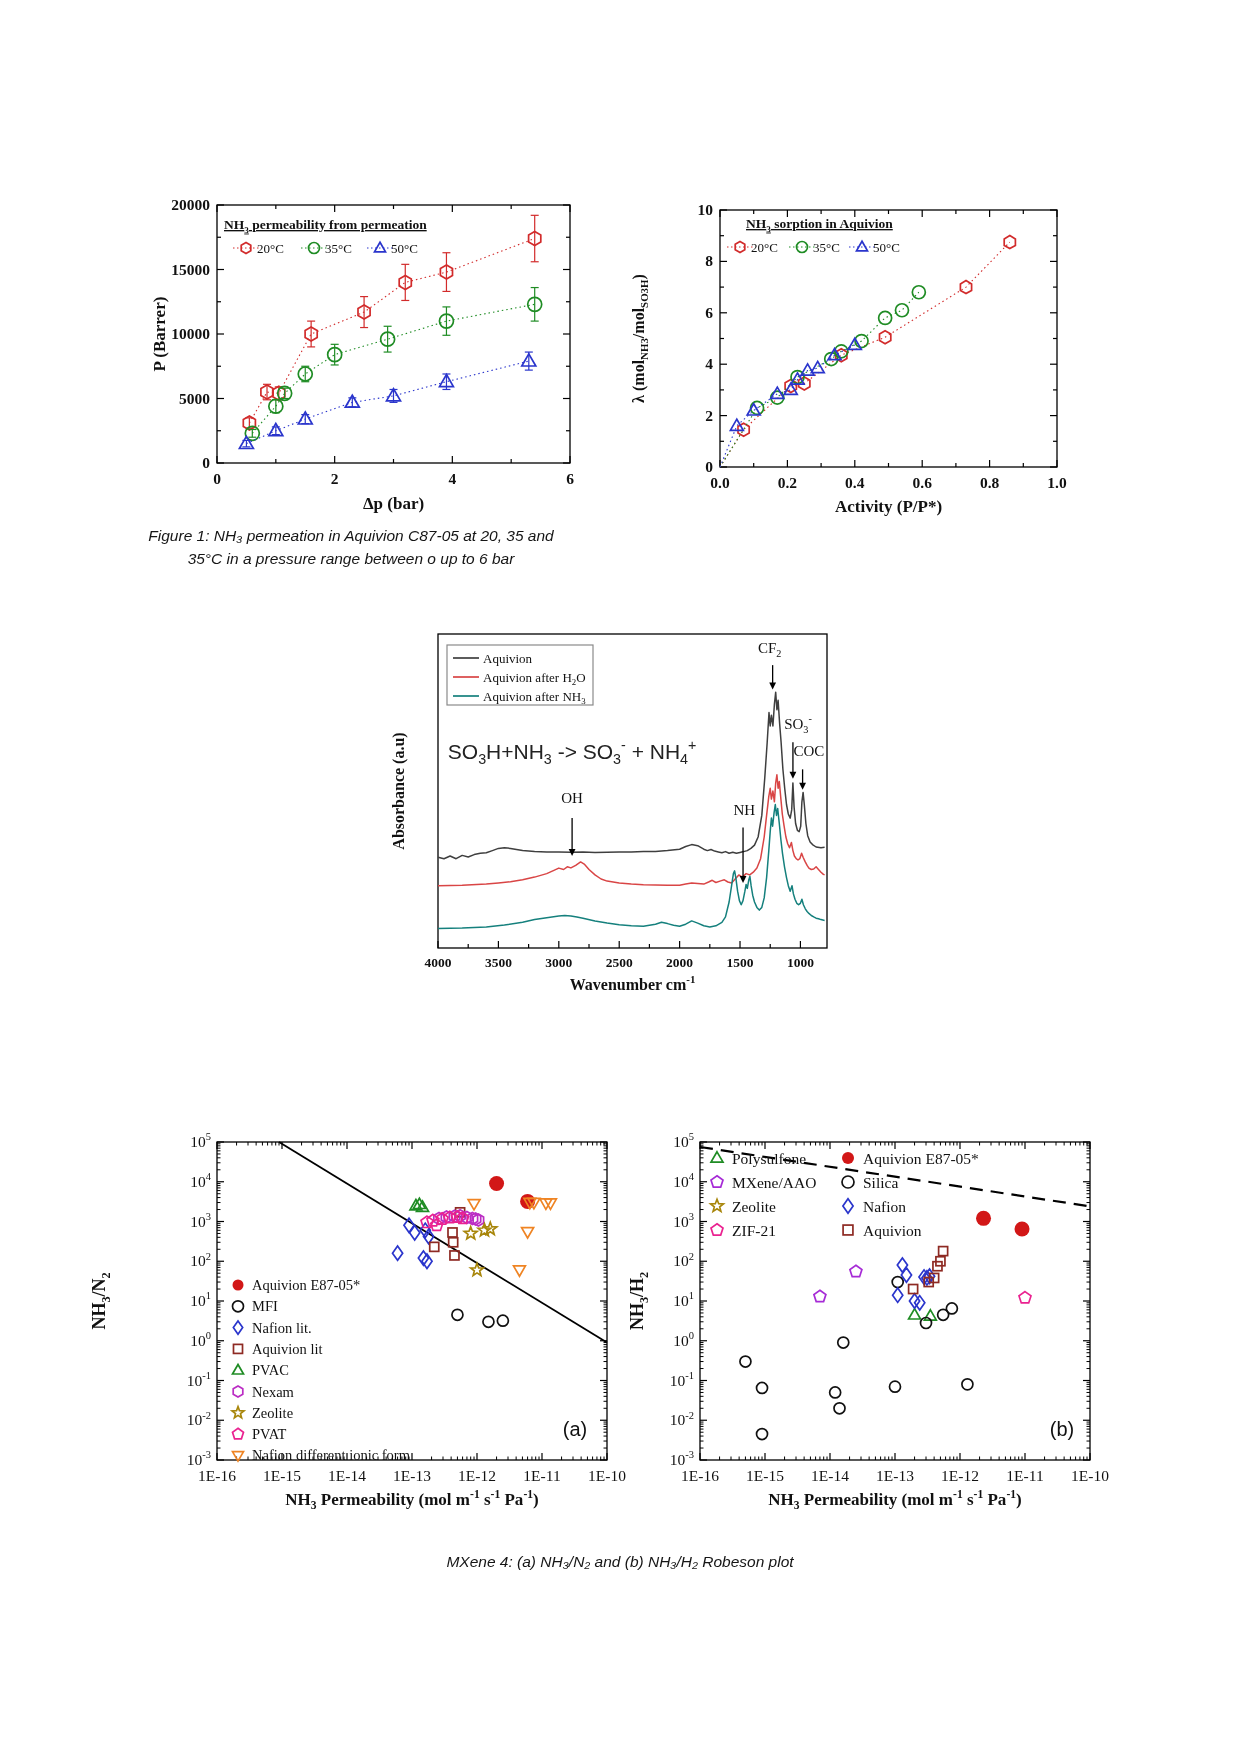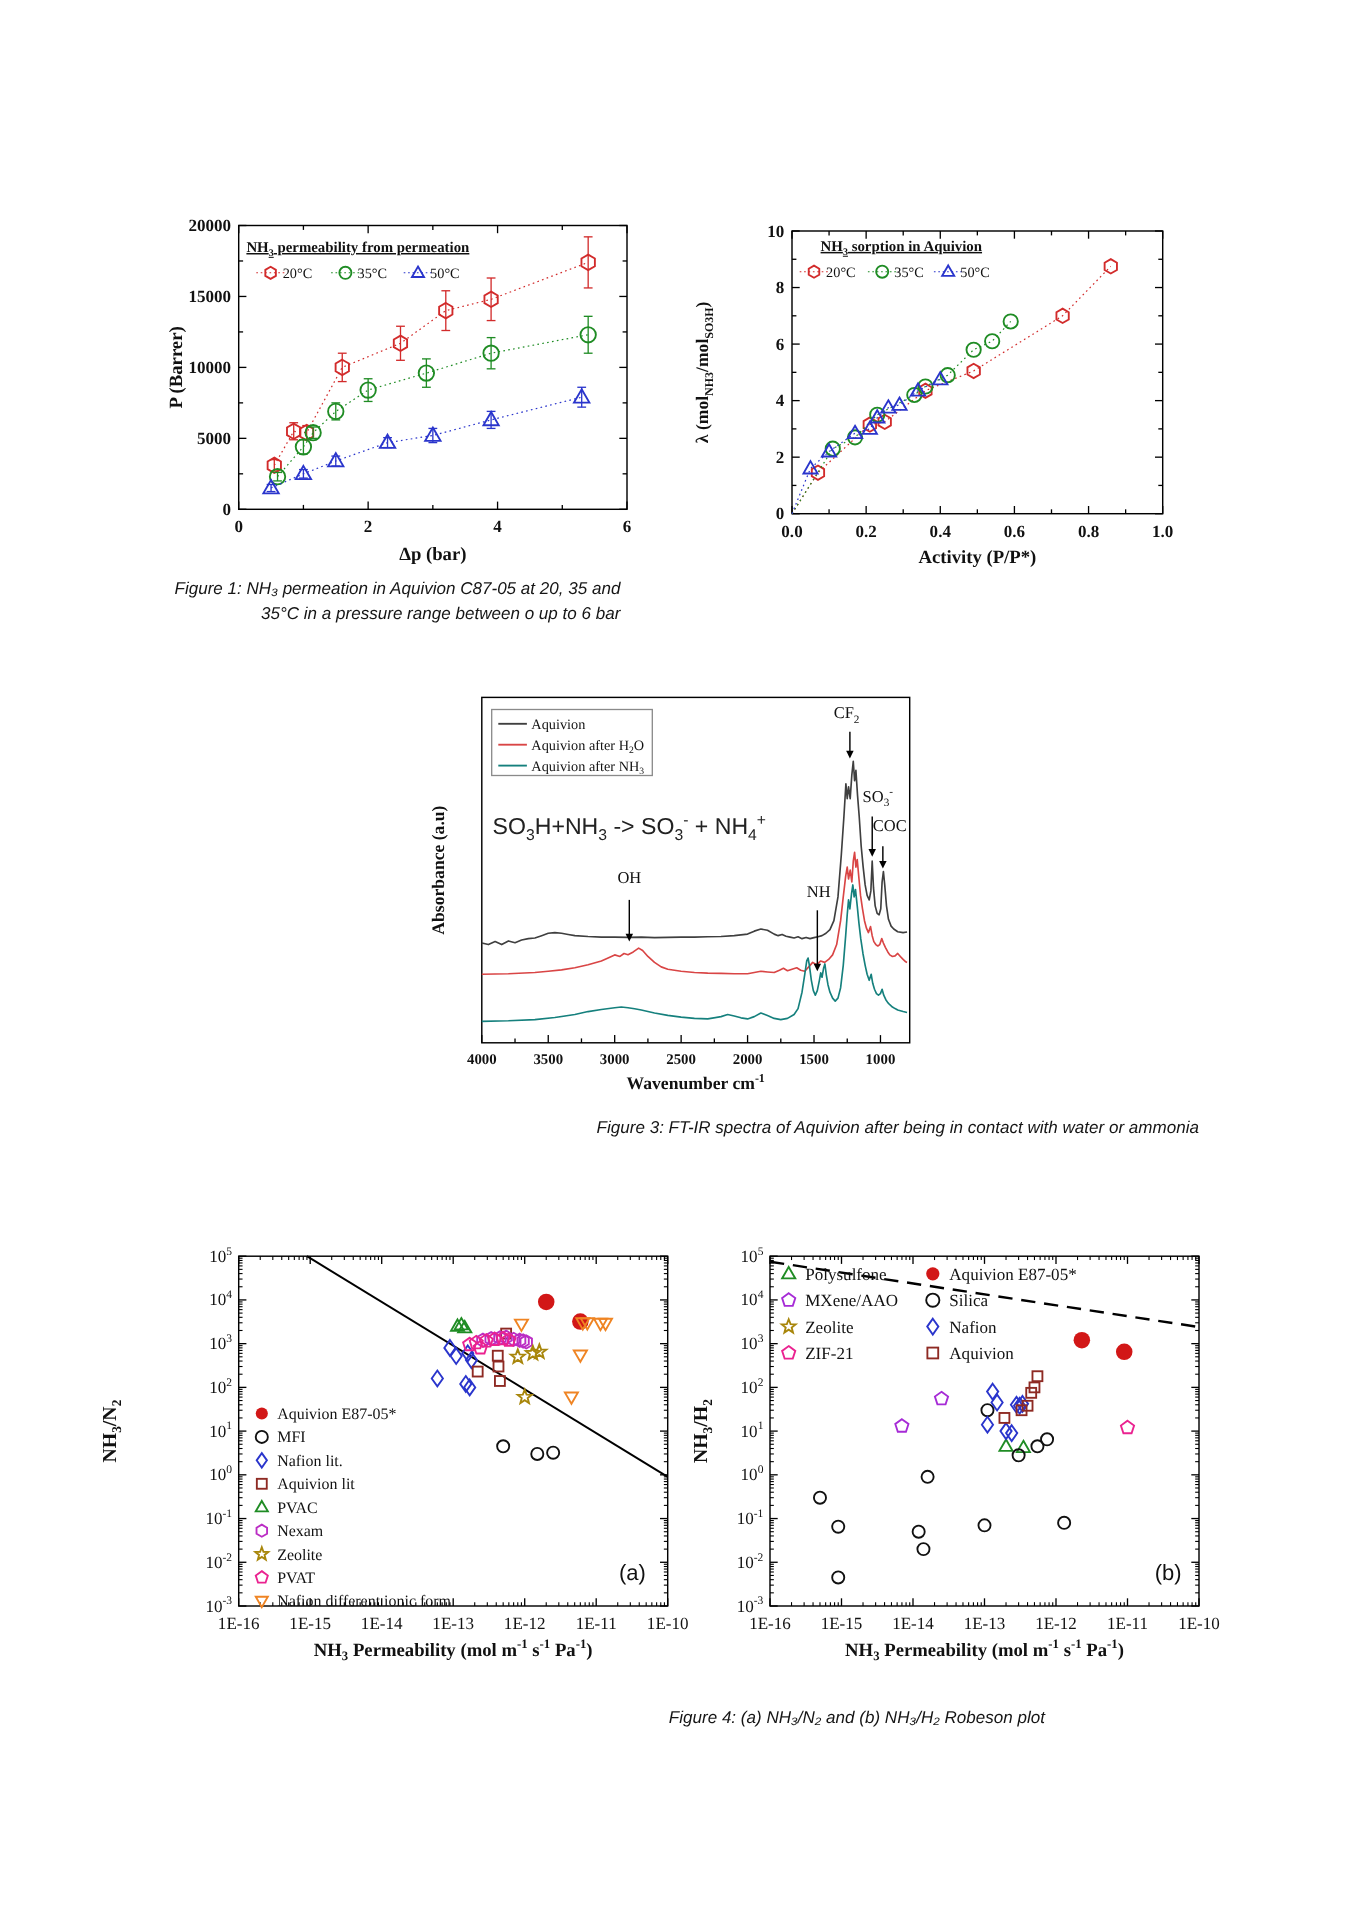--- a/index.html
+++ b/index.html
@@ -1,20 +1,20 @@
 <!DOCTYPE html>
 <html><head>
 <meta charset="utf-8">
 <style>
   html,body{margin:0;padding:0;background:#ffffff;}
   .page{position:relative;width:1241px;height:1755px;background:#ffffff;overflow:hidden;
         font-family:"Liberation Sans","DejaVu Sans",sans-serif;}
   svg.chart{position:absolute;overflow:visible;}
   .caption{position:absolute;font-style:italic;font-size:15.5px;line-height:1.5;
-           text-align:right;color:#151515;font-family:"Liberation Sans","DejaVu Sans",sans-serif;}
+           text-align:center;color:#151515;font-family:"Liberation Sans","DejaVu Sans",sans-serif;}
 </style>
 </head>
 <body>
 
 <div class="page">
   <svg class="chart" width="470" height="365" style="left:120px;top:172px">
       <rect x="97" y="33" width="353" height="258" fill="none" stroke="#000" stroke-width="1.3"></rect>
       <line x1="97" y1="291" x2="97" y2="284" stroke="#000" stroke-width="1.2"></line>
       <line x1="97" y1="33" x2="97" y2="40" stroke="#000" stroke-width="1.2"></line>
       <text x="97" y="312" text-anchor="middle" fill="#111" font-family="&quot;Liberation Serif&quot;,&quot;DejaVu Serif&quot;,serif" font-size="15.5" font-weight="bold"><tspan dy="0.00">0</tspan></text>
@@ -308,21 +308,20 @@
       <polygon points="379.23664596273295,84.49137931034477 386.0366459627329,84.49137931034477 382.6366459627329,91.49137931034477" fill="#000"></polygon>
       <text x="408.00621118012424" y="130.74137931034483" text-anchor="middle" fill="#111" font-family="&quot;Liberation Serif&quot;,&quot;DejaVu Serif&quot;,serif" font-size="15" font-weight="normal"><tspan dy="0.00">SO</tspan><tspan dy="3.90" font-size="10.2">3</tspan><tspan dy="-10.20" font-size="10.2">-</tspan></text>
       <line x1="402.93229813664595" y1="144.27586206896552" x2="402.93229813664595" y2="174.81896551724137" stroke="#000" stroke-width="1.3"></line>
       <polygon points="399.532298136646,173.81896551724137 406.33229813664593,173.81896551724137 402.93229813664595,180.81896551724137" fill="#000"></polygon>
       <text x="418.87888198757764" y="157.81034482758622" text-anchor="middle" fill="#111" font-family="&quot;Liberation Serif&quot;,&quot;DejaVu Serif&quot;,serif" font-size="15" font-weight="normal"><tspan dy="0.00">COC</tspan></text>
       <line x1="412.5968944099379" y1="171.3448275862069" x2="412.5968944099379" y2="185.64655172413794" stroke="#000" stroke-width="1.3"></line>
       <polygon points="409.1968944099379,184.64655172413794 415.99689440993785,184.64655172413794 412.5968944099379,191.64655172413794" fill="#000"></polygon>
       <text x="242.5" y="392" text-anchor="middle" fill="#111" font-family="&quot;Liberation Serif&quot;,&quot;DejaVu Serif&quot;,serif" font-size="16" font-weight="bold"><tspan dy="0.00">Wavenumber cm</tspan><tspan dy="-6.72" font-size="10.9">-1</tspan></text>
       <text x="14" y="193" text-anchor="middle" fill="#111" font-family="&quot;Liberation Serif&quot;,&quot;DejaVu Serif&quot;,serif" font-size="16" font-weight="bold" transform="rotate(-90 14 193)"><tspan dy="0.00">Absorbance (a.u)</tspan></text>
     </svg>
-  <div class="caption" style="left:150px;top:1014px;width:940px">Figure 3: FT-IR spectra of Aquivion after being in contact with water or ammonia</div>
   <svg class="chart" width="545" height="455" style="left:75px;top:1078px">
       <rect x="142" y="64" width="390" height="318" fill="none" stroke="#000" stroke-width="1.3"></rect>
       <line x1="142" y1="382" x2="142" y2="375" stroke="#000" stroke-width="1.2"></line>
       <line x1="142" y1="64" x2="142" y2="71" stroke="#000" stroke-width="1.2"></line>
       <text x="142" y="403" text-anchor="middle" fill="#111" font-family="&quot;Liberation Serif&quot;,&quot;DejaVu Serif&quot;,serif" font-size="15.5" font-weight="normal"><tspan dy="0.00">1E-16</tspan></text>
       <line x1="161.56694971815878" y1="382" x2="161.56694971815878" y2="378.5" stroke="#000" stroke-width="1"></line>
       <line x1="161.56694971815878" y1="64" x2="161.56694971815878" y2="67.5" stroke="#000" stroke-width="1"></line>
       <line x1="173.01288155677807" y1="382" x2="173.01288155677807" y2="378.5" stroke="#000" stroke-width="1"></line>
       <line x1="173.01288155677807" y1="64" x2="173.01288155677807" y2="67.5" stroke="#000" stroke-width="1"></line>
       <line x1="181.13389943631756" y1="382" x2="181.13389943631756" y2="378.5" stroke="#000" stroke-width="1"></line>
@@ -980,14 +979,14 @@
       <circle cx="233" cy="80" r="6" fill="#d21717" stroke="none" stroke-width="1.7"></circle>
       <text x="248" y="85.5" text-anchor="start" fill="#111" font-family="&quot;Liberation Serif&quot;,&quot;DejaVu Serif&quot;,serif" font-size="15.5" font-weight="normal"><tspan dy="0.00">Aquivion E87-05*</tspan></text>
       <circle cx="233" cy="104" r="6" fill="none" stroke="#111111" stroke-width="1.7"></circle>
       <text x="248" y="109.5" text-anchor="start" fill="#111" font-family="&quot;Liberation Serif&quot;,&quot;DejaVu Serif&quot;,serif" font-size="15.5" font-weight="normal"><tspan dy="0.00">Silica</tspan></text>
       <polygon points="233,120.8 238.1,128 233,135.2 227.9,128" fill="none" stroke="#2a35cc" stroke-width="1.7"></polygon>
       <text x="248" y="133.5" text-anchor="start" fill="#111" font-family="&quot;Liberation Serif&quot;,&quot;DejaVu Serif&quot;,serif" font-size="15.5" font-weight="normal"><tspan dy="0.00">Nafion</tspan></text>
       <rect x="228.08" y="147.08" width="9.84" height="9.84" fill="none" stroke="#8e2a23" stroke-width="1.7"></rect>
       <text x="248" y="157.5" text-anchor="start" fill="#111" font-family="&quot;Liberation Serif&quot;,&quot;DejaVu Serif&quot;,serif" font-size="15.5" font-weight="normal"><tspan dy="0.00">Aquivion</tspan></text>
       <text x="447" y="358" text-anchor="middle" fill="#111" font-family="&quot;Liberation Sans&quot;,&quot;DejaVu Sans&quot;,sans-serif" font-size="20" font-weight="normal"><tspan dy="0.00">(b)</tspan></text>
     </svg>
-  <div class="caption" style="left:290px;top:1550px;width:660px">Figure 4: (a) NH₃/N₂ and (b) NH₃/H₂ Robeson plot</div>
+  <div class="caption" style="left:290px;top:1550px;width:660px">MXene 4: (a) NH₃/N₂ and (b) NH₃/H₂ Robeson plot</div>
 </div>
 
 </body></html>

